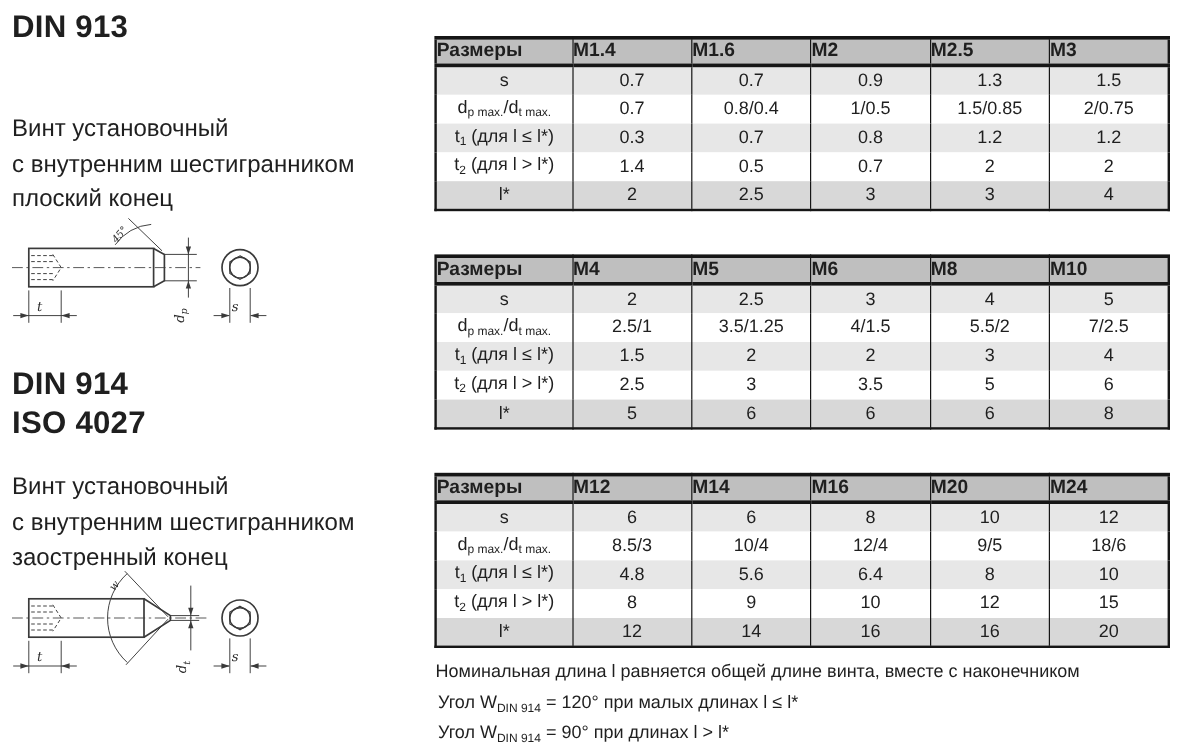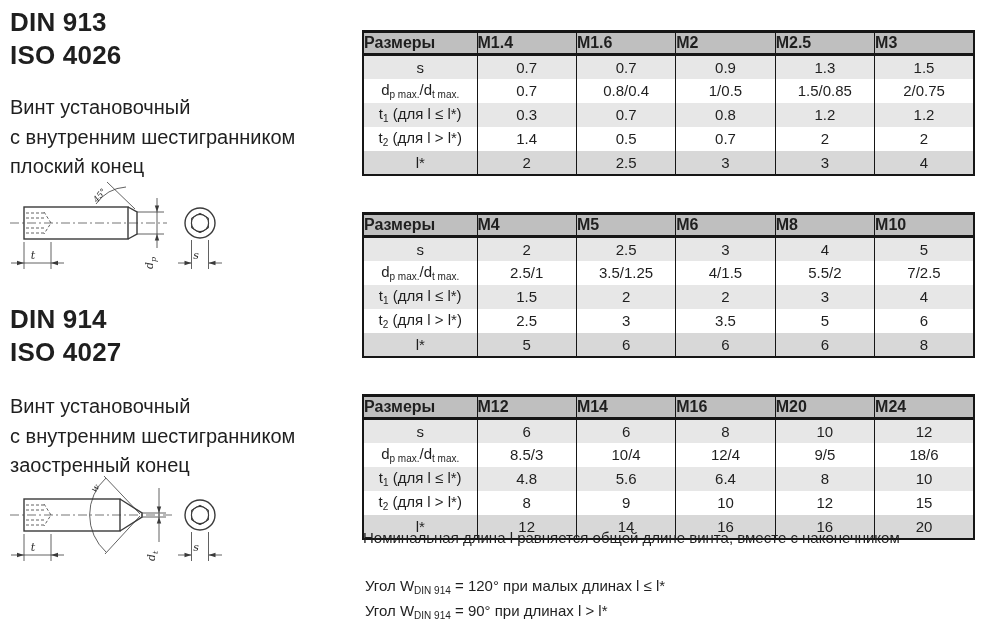--- a/index.html
+++ b/index.html
@@ -29,21 +29,20 @@
   .note { position:absolute; left:363px; font-size:15px; }
   .subsm { font-size:10px; vertical-align:-3px; }
 
   svg text { font-family:"DejaVu Serif", serif; font-style:italic; fill:#2c2c2c; }
 </style>
 </head>
 <body>
 
 <div class="std" style="top:6px">
   <div>DIN 913</div>
-  <div>ISO 4026</div>
 </div>
 
 <div class="desc" style="top:93px">
   <div>Винт установочный</div>
   <div>с внутренним шестигранником</div>
   <div>плоский конец</div>
 </div>
 
 <svg class="drw" style="top:176px" width="240" height="108" viewBox="0 0 240 108">
   <g stroke="#3a3a3a" fill="none" stroke-width="1.4">
@@ -315,21 +314,21 @@
         <td class="rowlabel"><span>l*</span></td>
         <td>12</td>
         <td>14</td>
         <td>16</td>
         <td>16</td>
         <td>20</td>
       </tr>
     </tbody>
   </table>
 
-<div class="note" style="top:529px">
+<div class="note" style="top:551px">
   <span>Номинальная длина l равняется общей длине винта, вместе с наконечником</span>
 </div>
 <div class="note" style="top:577px; left:365px">
   <span>Угол W</span><span class="subsm">DIN 914</span><span> = 120° при малых длинах l ≤ l*</span>
 </div>
 <div class="note" style="top:602px; left:365px">
   <span>Угол W</span><span class="subsm">DIN 914</span><span></span><span> = 90° при длинах l &gt; l*</span>
 </div>
 
 </body></html>

